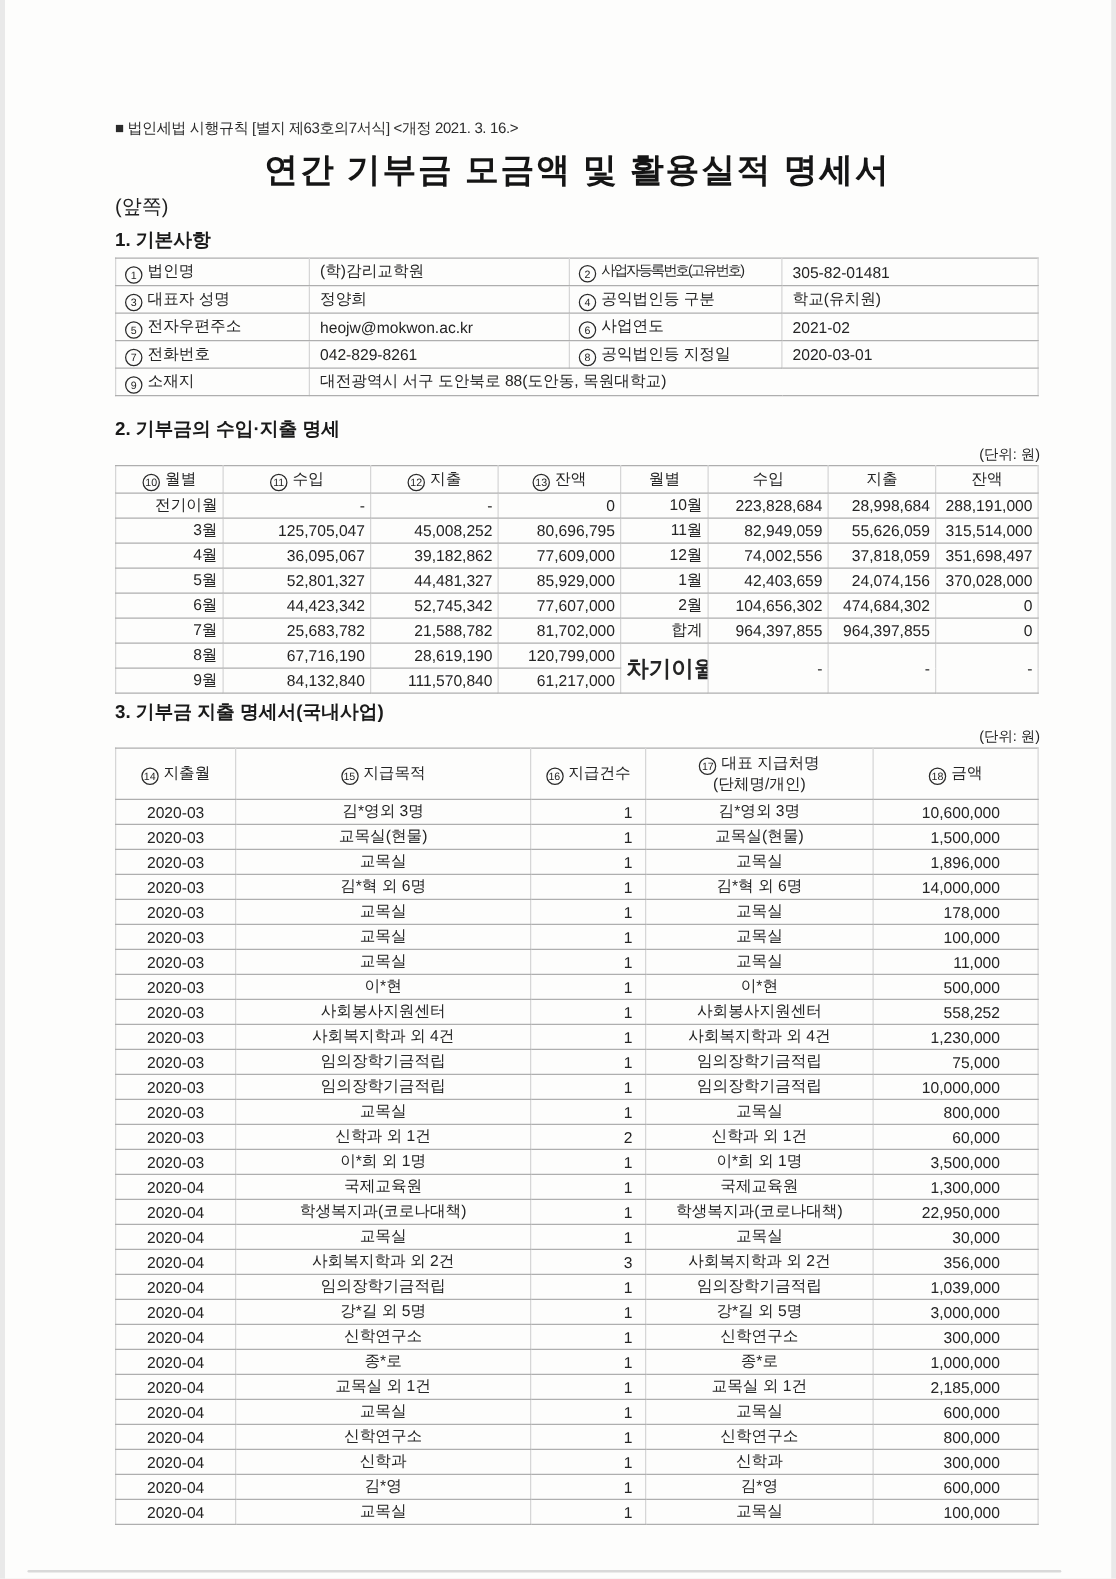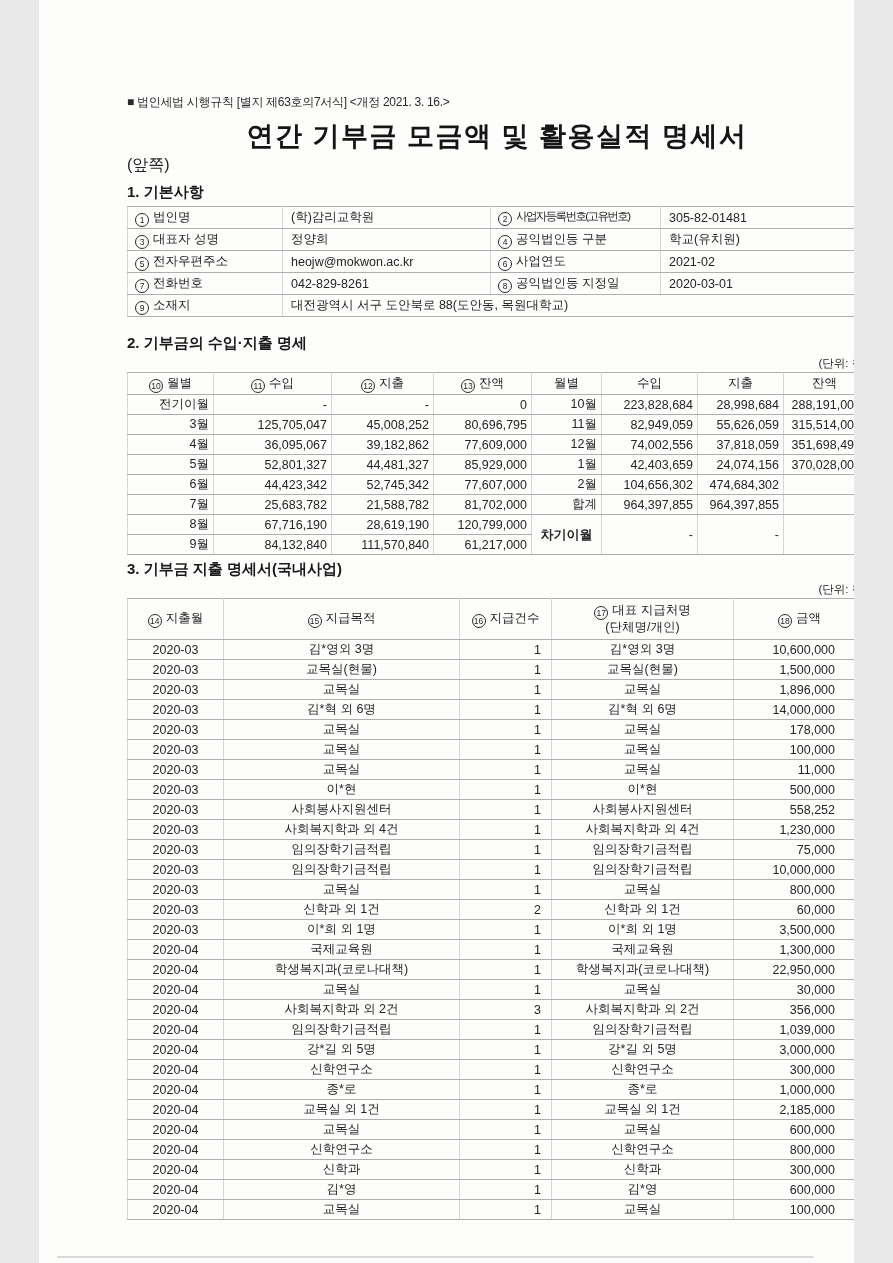--- a/index.html
+++ b/index.html
@@ -1,20 +1,20 @@
 <!DOCTYPE html>
 <html><head>
 <meta charset="utf-8">
 <style>
   * { box-sizing: border-box; }
   html, body { margin: 0; padding: 0; }
   body { background: #e9e9e9; }
   .page {
     position: relative;
-    width: 815px; height: 1263px;
+    width: 885px; height: 1263px;
     margin: 0 auto;
     background: #fdfdfc;
     font-family: "Liberation Sans", "DejaVu Sans", sans-serif;
     color: #222;
     overflow: hidden;
   }
   .content { position: absolute; left: 88px; top: 0; width: 740px; }
 
   .form-ref { margin-top: 94px; font-size: 12px; letter-spacing: -0.3px; color: #2b2b2b; }
   .doc-title { margin-top: 7px; text-align: center; font-size: 27px; font-weight: bold; letter-spacing: 1.5px; color: #151515; }
@@ -55,21 +55,21 @@
   .t-basic td { height: 22px; }
   .t-basic .lbl { text-align: left; padding-left: 7px; }
   .t-basic tr:nth-child(1) .lbl2 { letter-spacing: -1.6px; font-size: 11.5px; margin-top: 40px; }
   .t-basic .val { text-align: left; padding-left: 8px; }
 
   
   .t-monthly th { height: 22px; text-align: center; }
   .t-monthly td { height: 20px; }
   .t-monthly .c { text-align: right; }
   .t-monthly .num { text-align: right; padding-right: 4px; }
-  .t-monthly .carry { font-weight: bold; text-align: center; font-size: 13px; }
+  .t-monthly .carry { font-weight: bold; text-align: center; font-size: 18px; }
 
   
   .t-exp th { height: 20px; text-align: center; }
   .t-exp .th-tall { height: 41px; white-space: normal; line-height: 1.25; }
   .t-exp td { height: 19px; }
   .t-exp .c { text-align: center; }
   .t-exp .cnt { text-align: right; padding-right: 10px; }
   .t-exp .amt { text-align: right; padding-right: 30px; }
 
   .scan-line {

